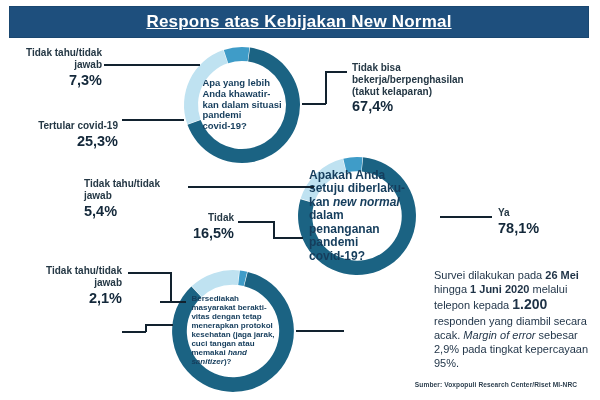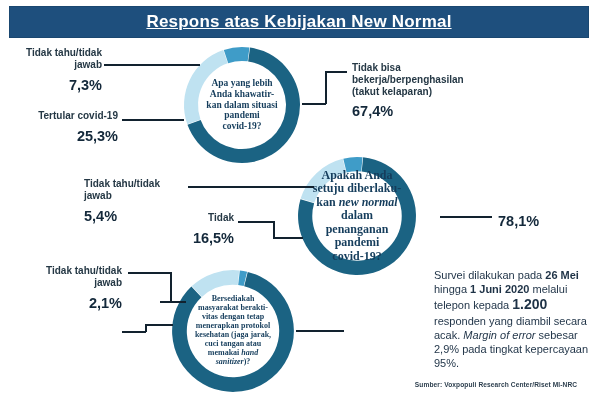--- a/index.html
+++ b/index.html
@@ -24,31 +24,31 @@
     white-space:nowrap;
     text-decoration:underline;
   }
 
   
   .donut{position:absolute;}
   .donut svg{display:block;overflow:visible;}
   .donut-center{
     position:absolute;left:0;top:0;width:100%;height:100%;
     display:flex;align-items:center;justify-content:center;
-    text-align:center;pointer-events:none;font-family:Liberation Serif, serif;
+    text-align:left;pointer-events:none;
   }
   .donut-center span{
     color:#153d5c;font-weight:bold;line-height:1.12;
     padding:0 4px;
   }
 
   
   .lbl{position:absolute;color:#1b2b3a;line-height:1.18;}
   .lbl .t{font-size:10px;font-weight:bold;color:#253845;display:block;}
-  .lbl .v{font-size:14.5px;font-weight:bold;color:#13283a;display:block;margin-top:6px;}
+  .lbl .v{font-size:14.5px;font-weight:bold;color:#13283a;display:block;margin-top:1px;}
   .lbl.right-al{text-align:right;}
   .lbl.left-al{text-align:left;}
 
   
   .leader{position:absolute;background:#12222f;}
   .leader.h{height:1.5px;}
   .leader.v{width:1.5px;}
 
   
   .note{
@@ -86,21 +86,21 @@
   </div>
 
   <div class="leader h" style="left:104px;top:64px;width:96px;"></div>
   <div class="lbl right-al" style="left:8px;top:47px;width:94px;">
     <span class="t">Tidak tahu/tidak</span>
     <span class="t">jawab</span>
     <span class="v">7,3%</span>
   </div>
 
   <div class="leader h" style="left:122px;top:119px;width:62px;"></div>
-  <div class="lbl right-al" style="left:8px;top:110px;width:110px;">
+  <div class="lbl right-al" style="left:8px;top:120px;width:110px;">
     <span class="t">Tertular covid-19</span>
     <span class="v">25,3%</span>
   </div>
 
   <div class="leader h" style="left:302px;top:103px;width:24px;"></div>
   <div class="leader v" style="left:325px;top:71px;height:33px;"></div>
   <div class="leader h" style="left:325px;top:71px;width:22px;"></div>
   <div class="lbl left-al" style="left:352px;top:62px;width:180px;">
     <span class="t">Tidak bisa</span>
     <span class="t">bekerja/berpenghasilan</span>
@@ -129,20 +129,21 @@
   <div class="leader h" style="left:238px;top:221px;width:36px;"></div>
   <div class="leader v" style="left:273px;top:221px;height:17px;"></div>
   <div class="leader h" style="left:273px;top:237px;width:30px;"></div>
   <div class="lbl right-al" style="left:152px;top:212px;width:82px;">
     <span class="t">Tidak</span>
     <span class="v">16,5%</span>
   </div>
 
   <div class="leader h" style="left:440px;top:216px;width:52px;"></div>
   <div class="lbl left-al" style="left:498px;top:207px;width:80px;">
+    <span class="t">Ya</span>
     <span class="v">78,1%</span>
   </div>
 
   <div class="donut" id="donut3" style="left:170px;top:268px;width:126px;height:126px;">
     <svg viewBox="0 0 120 120" width="126" height="126">
         <path d="M74.03146994478074 3.7228478759922012A58 58 0 1 1 20.35534080767509 17.66442397315931L29.92474130237421 27.883356117569136A44 44 0 1 0 70.64456340638539 17.30698804385616Z" fill="#1b6383"></path>
         <path d="M20.800843562082655 17.251594947230103A58 58 0 0 1 65.90154815514177 2.3010248845567176L64.47703653148686 16.228363705525787A44 44 0 0 0 30.262708909166154 27.57017547720904Z" fill="#bfe2f1"></path>
         <path d="M66.50543578064959 2.3659882942038806A58 58 0 0 1 73.44137840266109 3.578999063854994L70.19690775374289 17.197861358786547A44 44 0 0 0 64.93515817842382 16.27764629215467Z" fill="#3f9cc8"></path>
       </svg>
     <div class="donut-center">

